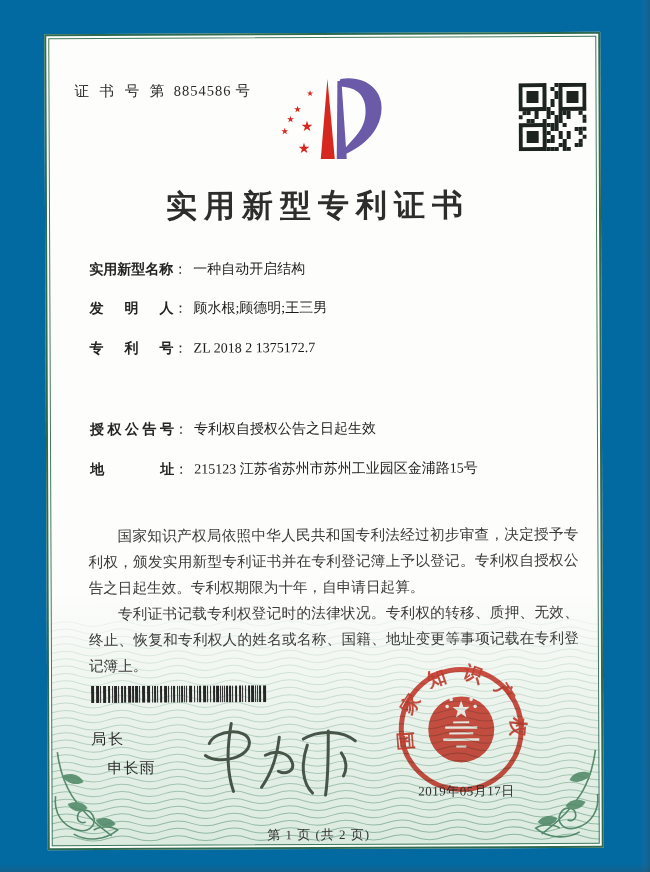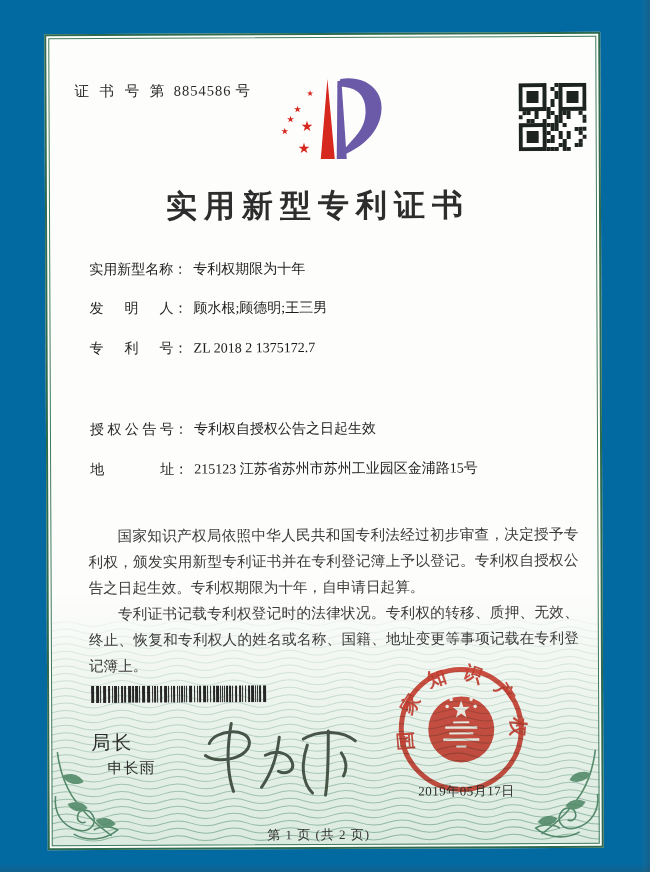--- a/index.html
+++ b/index.html
@@ -21,28 +21,28 @@
   .orn-right{left:458px;top:714px;transform:scaleX(-1);}
   
   .cert-no{position:absolute;left:28px;top:46px;font-size:14.5px;letter-spacing:3.5px;color:#2a2a2a;z-index:4;}
   .cert-no .num{letter-spacing:1px;margin:0 4px 0 6px;}
   .logo{position:absolute;left:224px;top:40px;width:112px;height:92px;z-index:4;}
   .title{position:absolute;left:0;right:10px;top:150px;text-align:center;font-size:31px;font-weight:600;
          letter-spacing:7px;color:#2d2d2d;z-index:4;}
   .qr{position:absolute;left:472px;top:49px;z-index:4;}
   .field-row{position:absolute;left:42px;white-space:nowrap;font-size:14px;color:#1f1f1f;z-index:4;}
   .flabel{display:inline-block;width:84px;text-align:justify;text-align-last:justify;
-          font-size:14px;color:#242424;vertical-align:bottom;}
+          font-size:14px;color:#242424;vertical-align:bottom;font-weight:bold;}
   .colon{margin-right:6px;}
   .fvalue{font-size:14px;color:#1c1c1c;}
   .grant-right{position:absolute;left:228px;top:0;white-space:nowrap;}
   .paras{position:absolute;left:40px;top:487px;width:490px;z-index:4;}
   .paras p{margin:0;text-indent:2em;font-size:14.6px;line-height:26px;color:#3a3a3a;text-align:justify;}
   .barcode{position:absolute;left:42px;top:650px;z-index:4;}
-  .signer-title{position:absolute;left:42px;top:694px;font-size:19px;color:#2b2b2b;z-index:4;letter-spacing:2px;}
+  .signer-title{position:absolute;left:42px;top:694px;font-size:15px;color:#2b2b2b;z-index:4;letter-spacing:2px;}
   .signer-name{position:absolute;left:58px;top:723px;font-size:15px;color:#2b2b2b;z-index:4;letter-spacing:1px;}
   .signature{position:absolute;left:142px;top:678px;z-index:4;}
   .seal{position:absolute;left:344px;top:629px;z-index:5;mix-blend-mode:multiply;opacity:.95;}
   .seal-date{position:absolute;left:357px;top:748px;width:120px;text-align:center;
              font-size:13px;color:#2e2e2e;z-index:5;letter-spacing:.5px;}
   .footer{position:absolute;left:0;right:14px;top:791px;text-align:center;font-size:13px;color:#333;z-index:4;letter-spacing:1px;}
 </style>
 </head>
 <body>
 
@@ -189,21 +189,21 @@
         <rect x="44" y="4" width="20" height="20" fill="#fdfdfb"></rect>
         <rect x="48" y="8" width="12" height="12"></rect>
         <rect x="0" y="40" width="28" height="28"></rect>
         <rect x="4" y="44" width="20" height="20" fill="#fdfdfb"></rect>
         <rect x="8" y="48" width="12" height="12"></rect>
       </svg>
 
     <div class="title">实用新型专利证书</div>
 
     <div class="field-row" style="top:225px">
-      <span class="flabel">实用新型名称</span><span class="colon">：</span><span class="fvalue">专利权期限为十年</span>
+      <span class="flabel">实用新型名称</span><span class="colon">：</span><span class="fvalue">一种自动开启结构</span>
     </div>
     <div class="field-row" style="top:264px">
       <span class="flabel">发明人</span><span class="colon">：</span><span class="fvalue">顾水根;顾德明;王三男</span>
     </div>
     <div class="field-row" style="top:304px">
       <span class="flabel">专利号</span><span class="colon">：</span><span class="fvalue">ZL 2018 2 1375172.7</span>
     </div>
     <div class="field-row" style="top:385px">
       <span class="flabel">授权公告号</span><span class="colon">：</span><span class="fvalue">专利权自授权公告之日起生效</span>
     </div>

